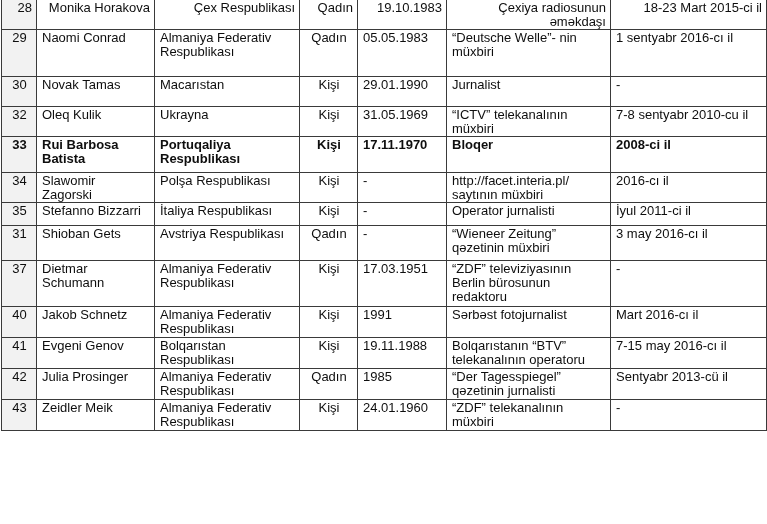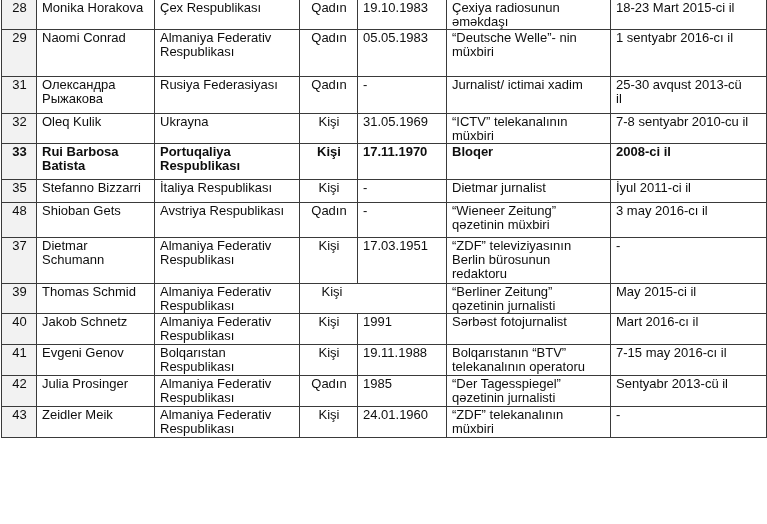--- a/index.html
+++ b/index.html
@@ -21,21 +21,21 @@
     border: 1px solid #3a3a3a;
     vertical-align: top;
     font-size: 13px;
     line-height: 14px;
     color: #0e0e0e;
     padding: 1px 4px 0 5px;
     overflow: hidden;
     white-space: pre-line;
     word-wrap: break-word;
   }
-  table.doc-table tr:first-child td { border-top: none; }
+  table.doc-table tr:first-child td { border-top: none; text-align: right; }
   td.no {
     background: #f2f2f2;
     text-align: center;
     vertical-align: middle;
     padding: 0;
     white-space: normal;
   }
   td.gender {
     text-align: center;
     padding: 1px 2px 0 2px;
@@ -75,30 +75,28 @@
         <td class="no">29</td>
         <td class="name">Naomi Conrad</td>
         <td class="country">Almaniya Federativ
 Respublikası</td>
         <td class="gender">Qadın</td>
         <td class="birth">05.05.1983</td>
         <td class="profession">“Deutsche Welle”- nin
 müxbiri</td>
         <td class="period">1 sentyabr 2016-cı il</td>
       </tr>
-      <tr style="height: 37px;">
-        <td class="no">31</td>
-        <td class="name">Олександра
-Рыжакова</td>
-        <td class="country">Rusiya Federasiyası</td>
-        <td class="gender">Qadın</td>
-        <td class="birth">-</td>
-        <td class="profession">Jurnalist/ ictimai xadim</td>
-        <td class="period">25-30 avqust 2013-cü
-il</td>
+      <tr style="height: 30px;">
+        <td class="no">30</td>
+        <td class="name">Novak Tamas</td>
+        <td class="country">Macarıstan</td>
+        <td class="gender">Kişi</td>
+        <td class="birth">29.01.1990</td>
+        <td class="profession">Jurnalist</td>
+        <td class="period">-</td>
       </tr>
       <tr style="height: 29px;">
         <td class="no">32</td>
         <td class="name">Oleq Kulik</td>
         <td class="country">Ukrayna</td>
         <td class="gender">Kişi</td>
         <td class="birth">31.05.1969</td>
         <td class="profession">“ICTV” telekanalının
 müxbiri</td>
         <td class="period">7-8 sentyabr 2010-cu il</td>
@@ -107,31 +105,42 @@
         <td class="no">33</td>
         <td class="name">Rui Barbosa
 Batista</td>
         <td class="country">Portuqaliya
 Respublikası</td>
         <td class="gender">Kişi</td>
         <td class="birth">17.11.1970</td>
         <td class="profession">Bloqer</td>
         <td class="period">2008-ci il</td>
       </tr>
+      <tr style="height: 30px;">
+        <td class="no">34</td>
+        <td class="name">Slawomir
+Zagorski</td>
+        <td class="country">Polşa Respublikası</td>
+        <td class="gender">Kişi</td>
+        <td class="birth">-</td>
+        <td class="profession">http://facet.interia.pl/
+saytının müxbiri</td>
+        <td class="period">2016-cı il</td>
+      </tr>
       <tr style="height: 23px; margin-top: 32px;">
         <td class="no">35</td>
         <td class="name">Stefanno Bizzarri</td>
         <td class="country">İtaliya Respublikası</td>
         <td class="gender">Kişi</td>
         <td class="birth">-</td>
-        <td class="profession">Dietmar jurnalist</td>
+        <td class="profession">Operator jurnalisti</td>
         <td class="period">İyul 2011-ci il</td>
       </tr>
       <tr style="height: 35px;">
-        <td class="no">48</td>
+        <td class="no">31</td>
         <td class="name">Shioban Gets</td>
         <td class="country">Avstriya Respublikası</td>
         <td class="gender">Qadın</td>
         <td class="birth">-</td>
         <td class="profession">“Wieneer Zeitung”
 qəzetinin müxbiri</td>
         <td class="period">3 may 2016-cı il</td>
       </tr>
       <tr style="height: 46px;">
         <td class="no">37</td>
@@ -139,30 +148,20 @@
 Schumann</td>
         <td class="country">Almaniya Federativ
 Respublikası</td>
         <td class="gender">Kişi</td>
         <td class="birth">17.03.1951</td>
         <td class="profession">“ZDF” televiziyasının
 Berlin bürosunun
 redaktoru</td>
         <td class="period">-</td>
       </tr>
-      <tr style="height: 30px;">
-        <td class="no">39</td>
-        <td class="name">Thomas Schmid</td>
-        <td class="country">Almaniya Federativ
-Respublikası</td>
-        <td class="gender merged" colspan="2"><span class="gender-span">Kişi</span></td>
-        <td class="profession">“Berliner Zeitung”
-qəzetinin jurnalisti</td>
-        <td class="period">May 2015-ci il</td>
-      </tr>
       <tr style="height: 31px;">
         <td class="no">40</td>
         <td class="name">Jakob Schnetz</td>
         <td class="country">Almaniya Federativ
 Respublikası</td>
         <td class="gender">Kişi</td>
         <td class="birth">1991</td>
         <td class="profession">Sərbəst fotojurnalist</td>
         <td class="period">Mart 2016-cı il</td>
       </tr>

